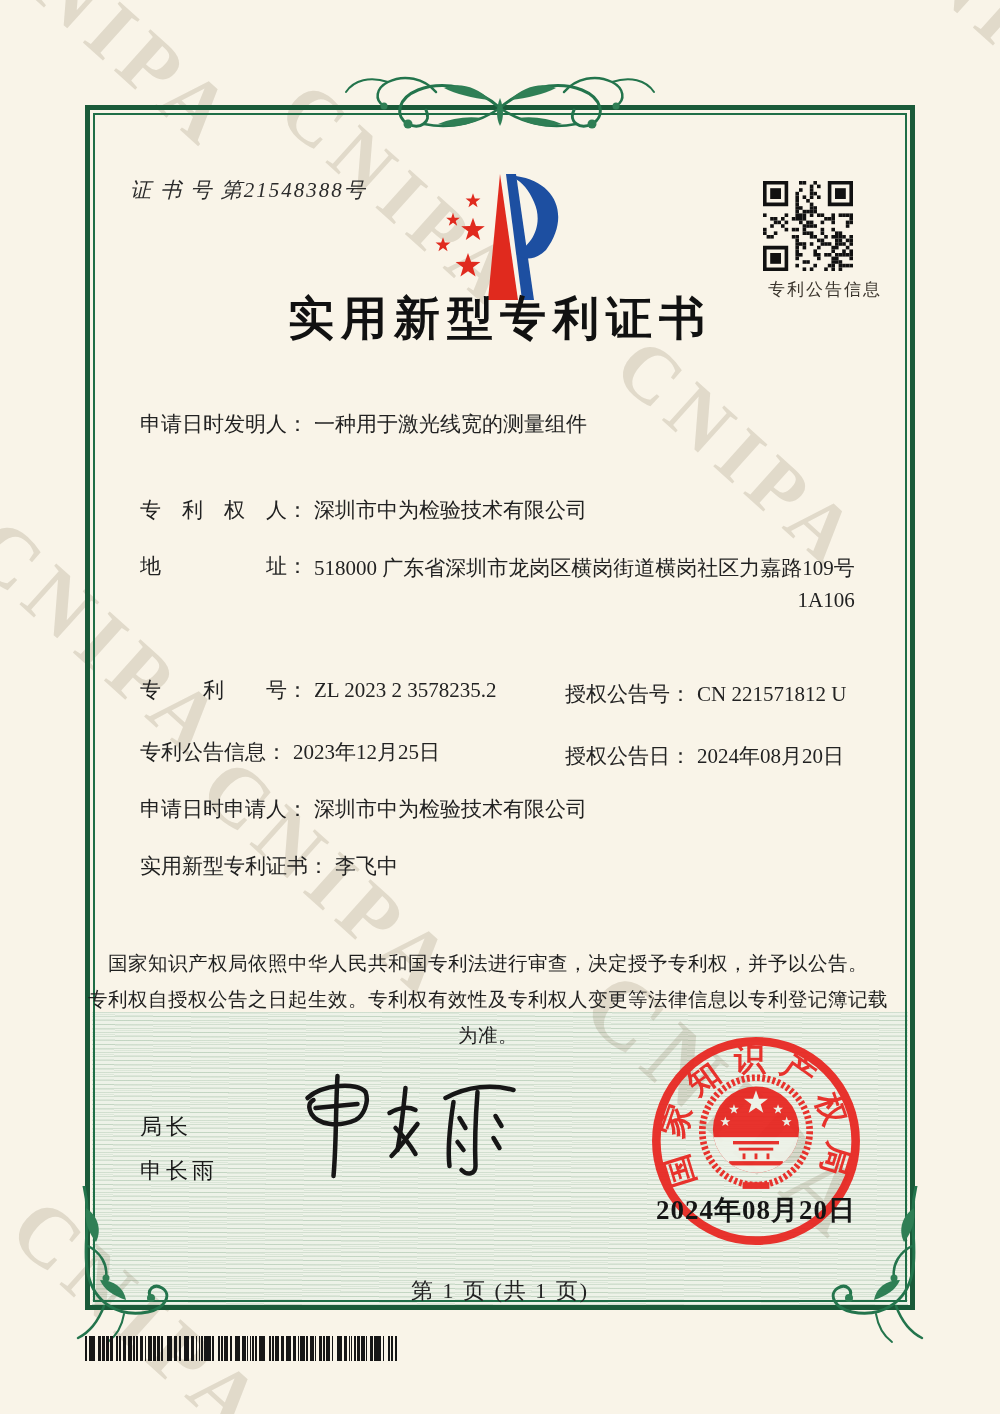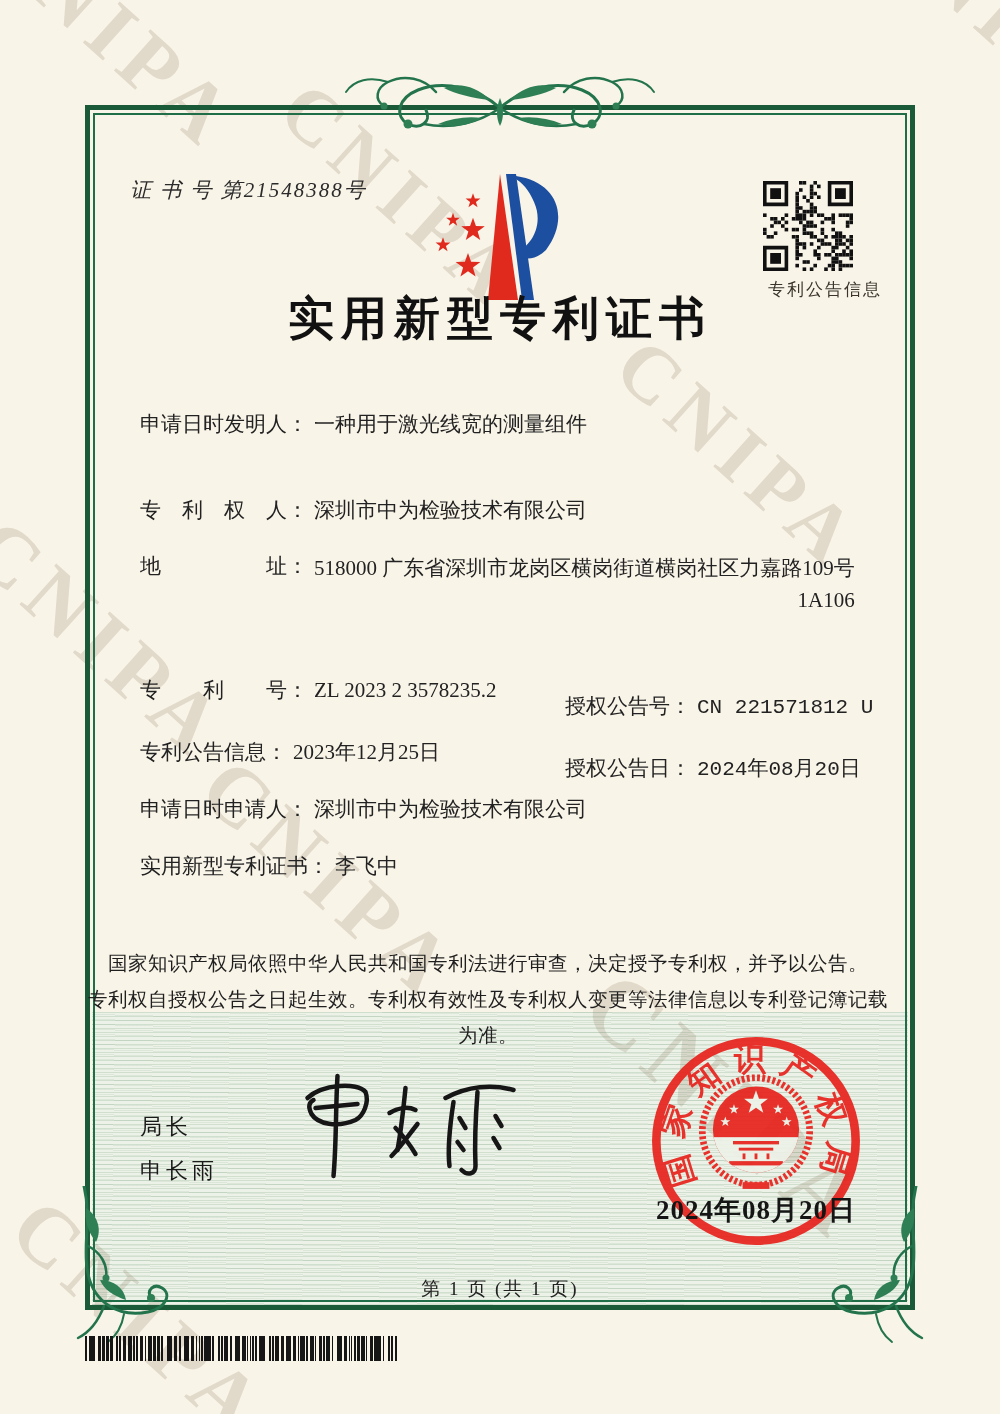--- a/index.html
+++ b/index.html
@@ -23,28 +23,28 @@
   .abs{position:absolute;z-index:5;}
   .cert-no{left:130px;top:176px;font-size:21px;letter-spacing:2px;color:#2b2b2b;font-style:italic;}
   .title{left:0;right:0;top:288px;text-align:center;font-size:46px;font-weight:700;
          letter-spacing:7px;color:#111;}
   .qr-label{left:736px;top:278px;width:146px;text-align:right;font-size:17px;
             letter-spacing:2px;color:#3a342c;}
   .f{left:140px;width:730px;font-size:21px;color:#222;}
   .lab{display:inline-block;min-width:132px;}
   .val{padding-left:6px;}
   .val-addr{white-space:pre-line;display:inline-block;vertical-align:top;max-width:575px;line-height:32px;text-align:right;}
-  .cell2{position:absolute;left:425px;top:16px;white-space:nowrap;font-family:Liberation Mono, monospace;}
+  .cell2{position:absolute;left:425px;top:4px;white-space:nowrap;}
   .legal{left:88px;top:946px;width:800px;text-align:center;font-size:19.5px;
          line-height:36px;letter-spacing:.5px;color:#1f1f1f;}
   .signer{font-family:Liberation Sans, sans-serif;font-size:22px;
           letter-spacing:4px;color:#1a1a1a;}
   .seal-date{left:655px;top:1192px;width:202px;text-align:center;font-size:27px;
              font-weight:700;letter-spacing:1px;color:#151515;z-index:7;}
-  .footer{left:0;right:0;top:1276px;text-align:center;font-size:19px;letter-spacing:2px;color:#222;}
+  .footer{left:0;right:0;top:1276px;text-align:center;font-size:22px;letter-spacing:2px;color:#222;}
   .barcode{left:85px;top:1336px;width:312px;height:25px;z-index:5;
       background:
         repeating-linear-gradient(90deg,#161616 0 2px,transparent 2px 4px,#161616 4px 7px,transparent 7px 9px,#161616 9px 10px,transparent 10px 14px,#161616 14px 16px,transparent 16px 17px),
         repeating-linear-gradient(90deg,#161616 0 1px,transparent 1px 6px,#161616 6px 9px,transparent 9px 13px,#161616 13px 14px,transparent 14px 19px);}
   svg text{font-family:"Liberation Serif",serif;}
 </style>
 </head>
 <body>
 
 <div class="page">

